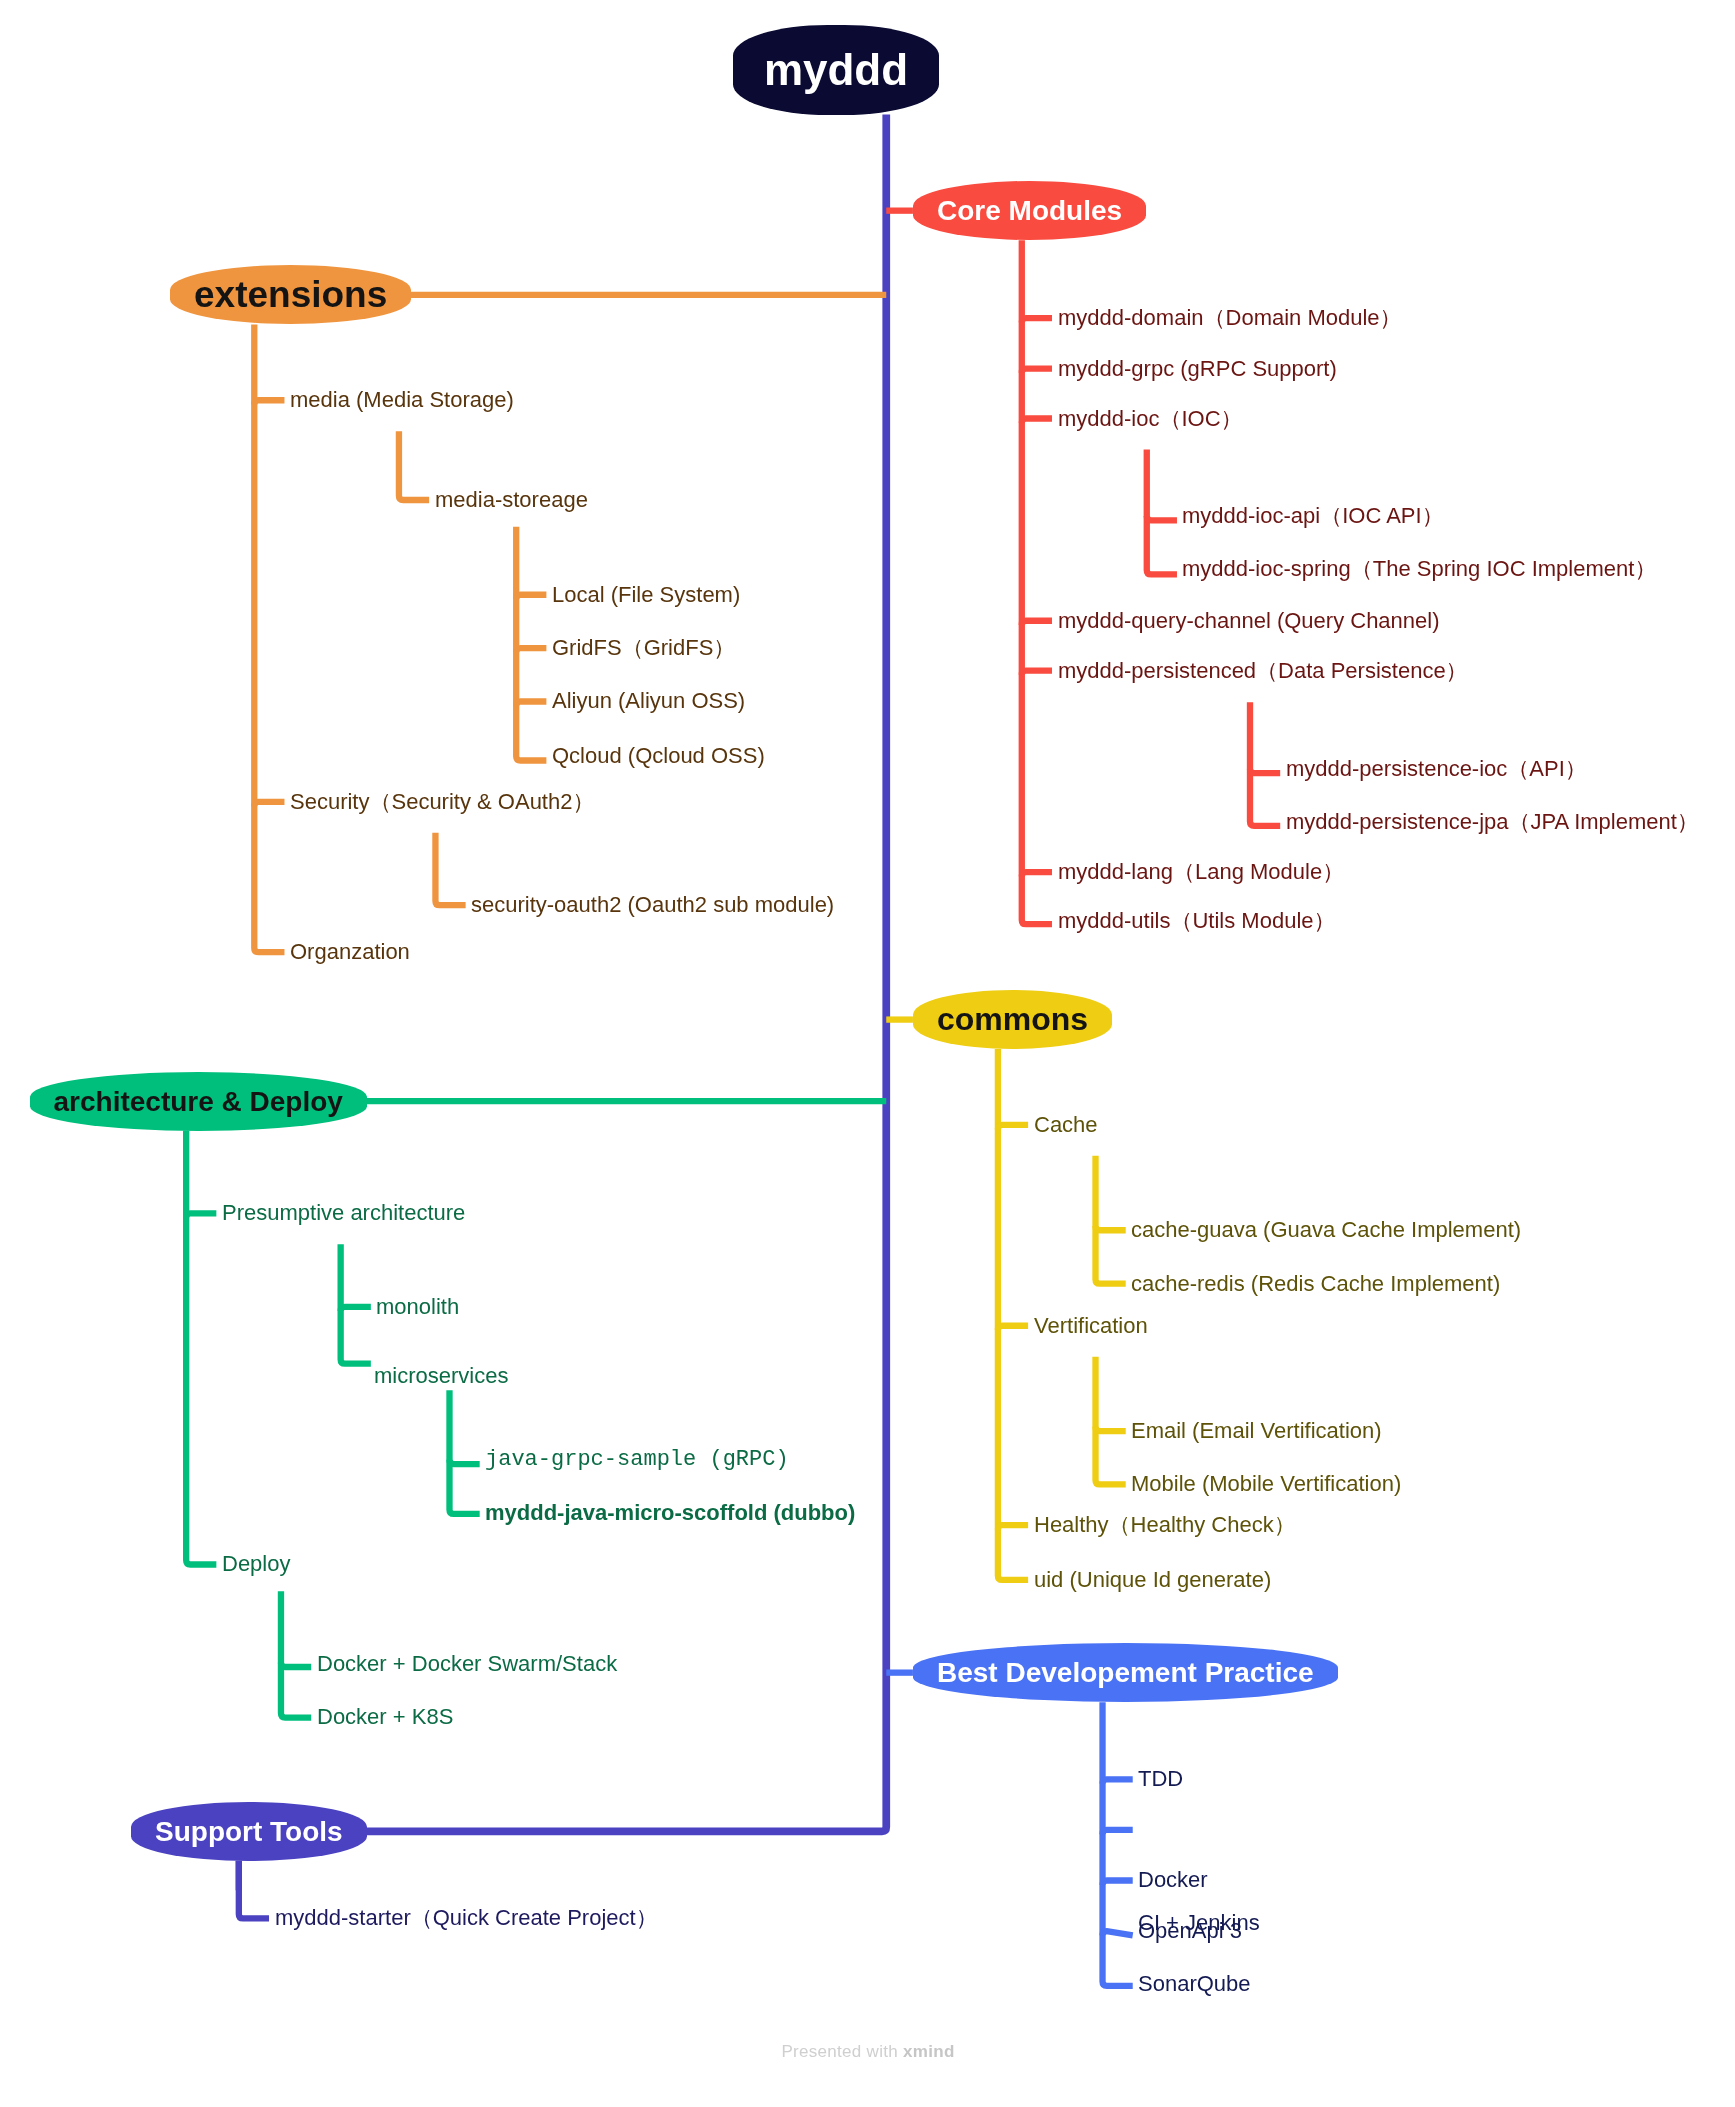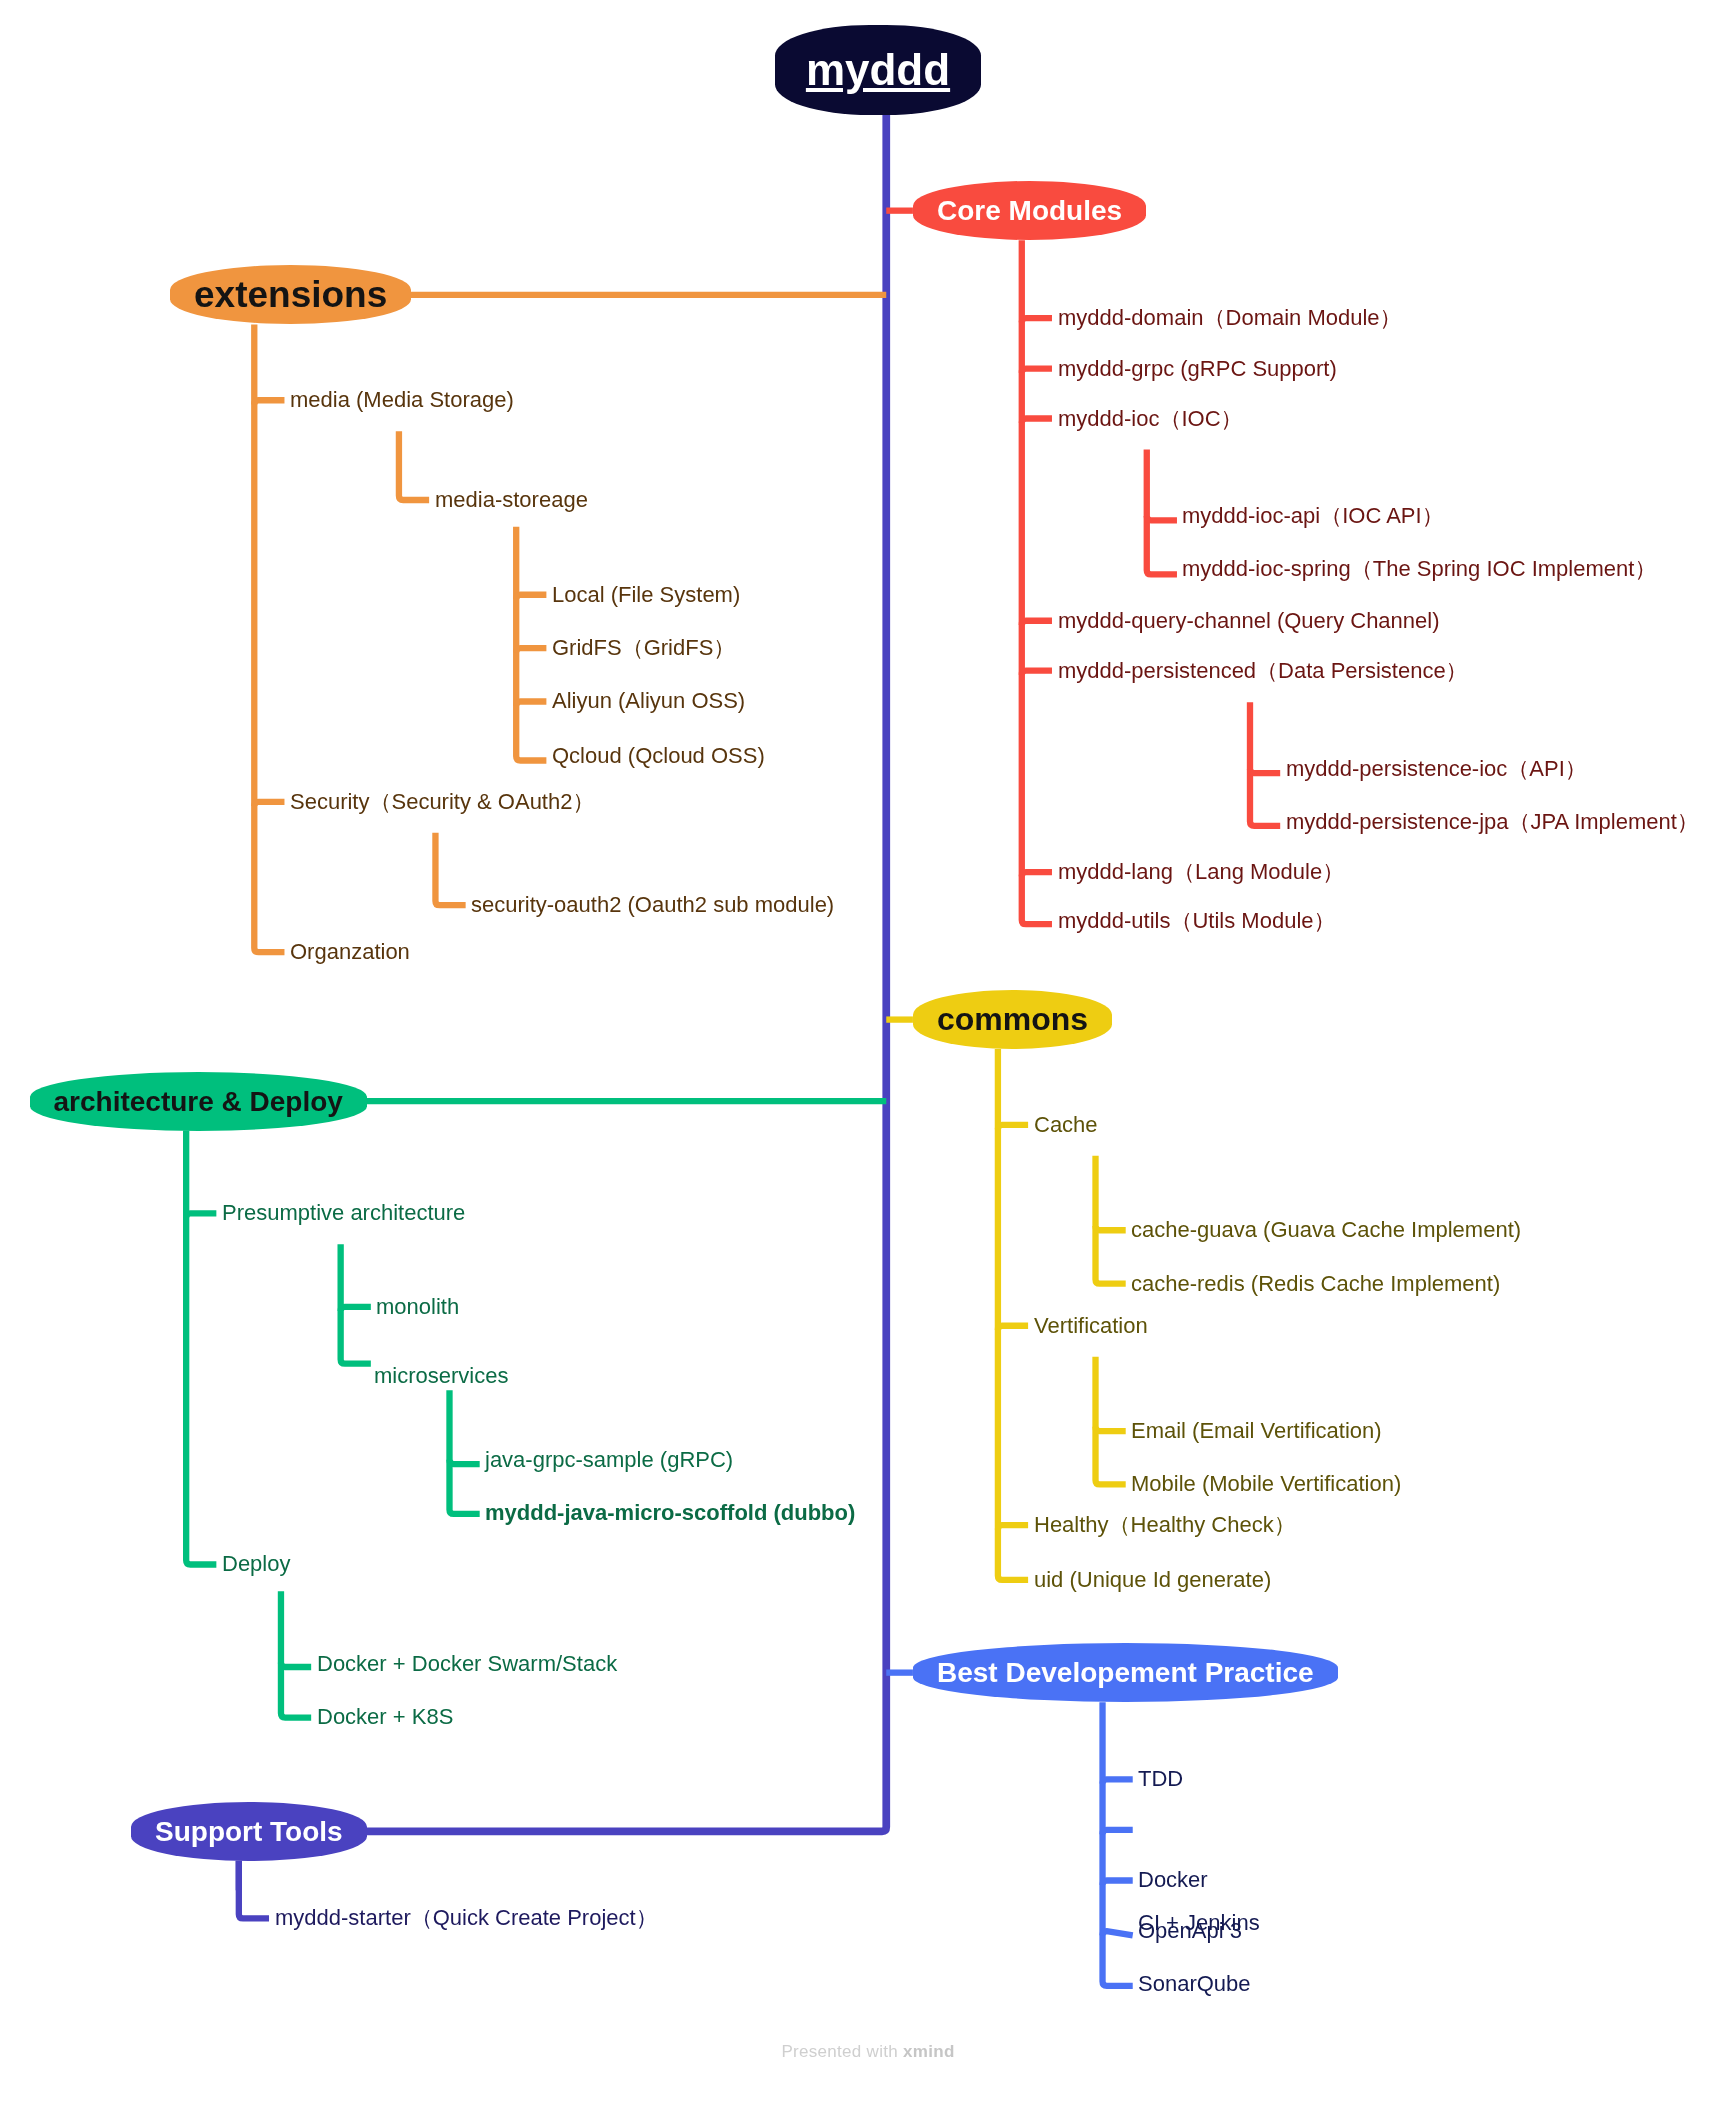--- a/index.html
+++ b/index.html
@@ -116,21 +116,21 @@
     <path d="M1570 2540 Q1570 2534 1576 2534 L1613 2534" fill="none" stroke="#4a72f5" stroke-width="9"></path>
     <path d="M2 2612 L2 2612" fill="none" stroke="#4a72f5" stroke-width="9"></path>
     <path d="M1570 2612 Q1570 2606 1576 2606 L1613 2606" fill="none" stroke="#4a72f5" stroke-width="9"></path>
     <path d="M1570 2684 Q1570 2678 1576 2678 L1613 2678" fill="none" stroke="#4a72f5" stroke-width="9"></path>
     <path d="M1570 2756 Q1570 2750 1576 2750 L1613 2756" fill="none" stroke="#4a72f5" stroke-width="9"></path>
 
     <path d="M340 2650 L340 2692 L340 2692" fill="none" stroke="#4a42c0" stroke-width="9"></path>
     <path d="M340 2650 L340 2726 Q340 2732 346 2732 L383 2732" fill="none" stroke="#4a42c0" stroke-width="9"></path>
   </svg>
 
-  <div class="node pill root" style="left:775px;top:25px;width:206px;text-decoration:underline;">
+  <div class="node pill root" style="left:733px;top:25px;width:206px;">
     <span>myddd</span>
   </div>
 
   <div class="node pill core" style="left:913px;top:181px;">
     <span>Core Modules</span>
   </div>
   <div class="leaf c-red" style="left:1058px;top:318px;">myddd-domain（Domain Module）</div>
   <div class="leaf c-red" style="left:1058px;top:369px;">myddd-grpc (gRPC Support)</div>
   <div class="leaf c-red" style="left:1058px;top:419px;">myddd-ioc（IOC）</div>
   <div class="leaf c-red" style="left:1182px;top:516px;">myddd-ioc-api（IOC API）</div>
@@ -166,21 +166,21 @@
   <div class="leaf c-yellow" style="left:1131px;top:1484px;">Mobile (Mobile Vertification)</div>
   <div class="leaf c-yellow" style="left:1034px;top:1525px;">Healthy（Healthy Check）</div>
   <div class="leaf c-yellow" style="left:1034px;top:1580px;">uid (Unique Id generate)</div>
 
   <div class="node pill arch" style="left:29.5px;top:1072px;">
     <span>architecture &amp; Deploy</span>
   </div>
   <div class="leaf c-green" style="left:222px;top:1213px;">Presumptive architecture</div>
   <div class="leaf c-green" style="left:376px;top:1307px;">monolith</div>
   <div class="leaf c-green" style="left:374px;top:1360px;margin-top:16px;">microservices</div>
-  <div class="leaf c-green" style="left:485px;top:1460px;">java-grpc-sample (gRPC)</div>
+  <div class="leaf c-green" style="left:485px;top:1460px;font-family:Liberation Mono, monospace;">java-grpc-sample (gRPC)</div>
   <div class="leaf c-green" style="left:485px;top:1513px;font-weight:bold;">myddd-java-micro-scoffold (dubbo)</div>
   <div class="leaf c-green" style="left:222px;top:1564px;">Deploy</div>
   <div class="leaf c-green" style="left:317px;top:1664px;">Docker + Docker Swarm/Stack</div>
   <div class="leaf c-green" style="left:317px;top:1717px;">Docker + K8S</div>
 
   <div class="node pill best" style="left:913px;top:1643px;">
     <span>Best Developement Practice</span>
   </div>
   <div class="leaf c-blue" style="left:1138px;top:1779px;">TDD</div>
   <div class="leaf c-blue" style="left:1138px;top:1923px;">CI + Jenkins</div>

